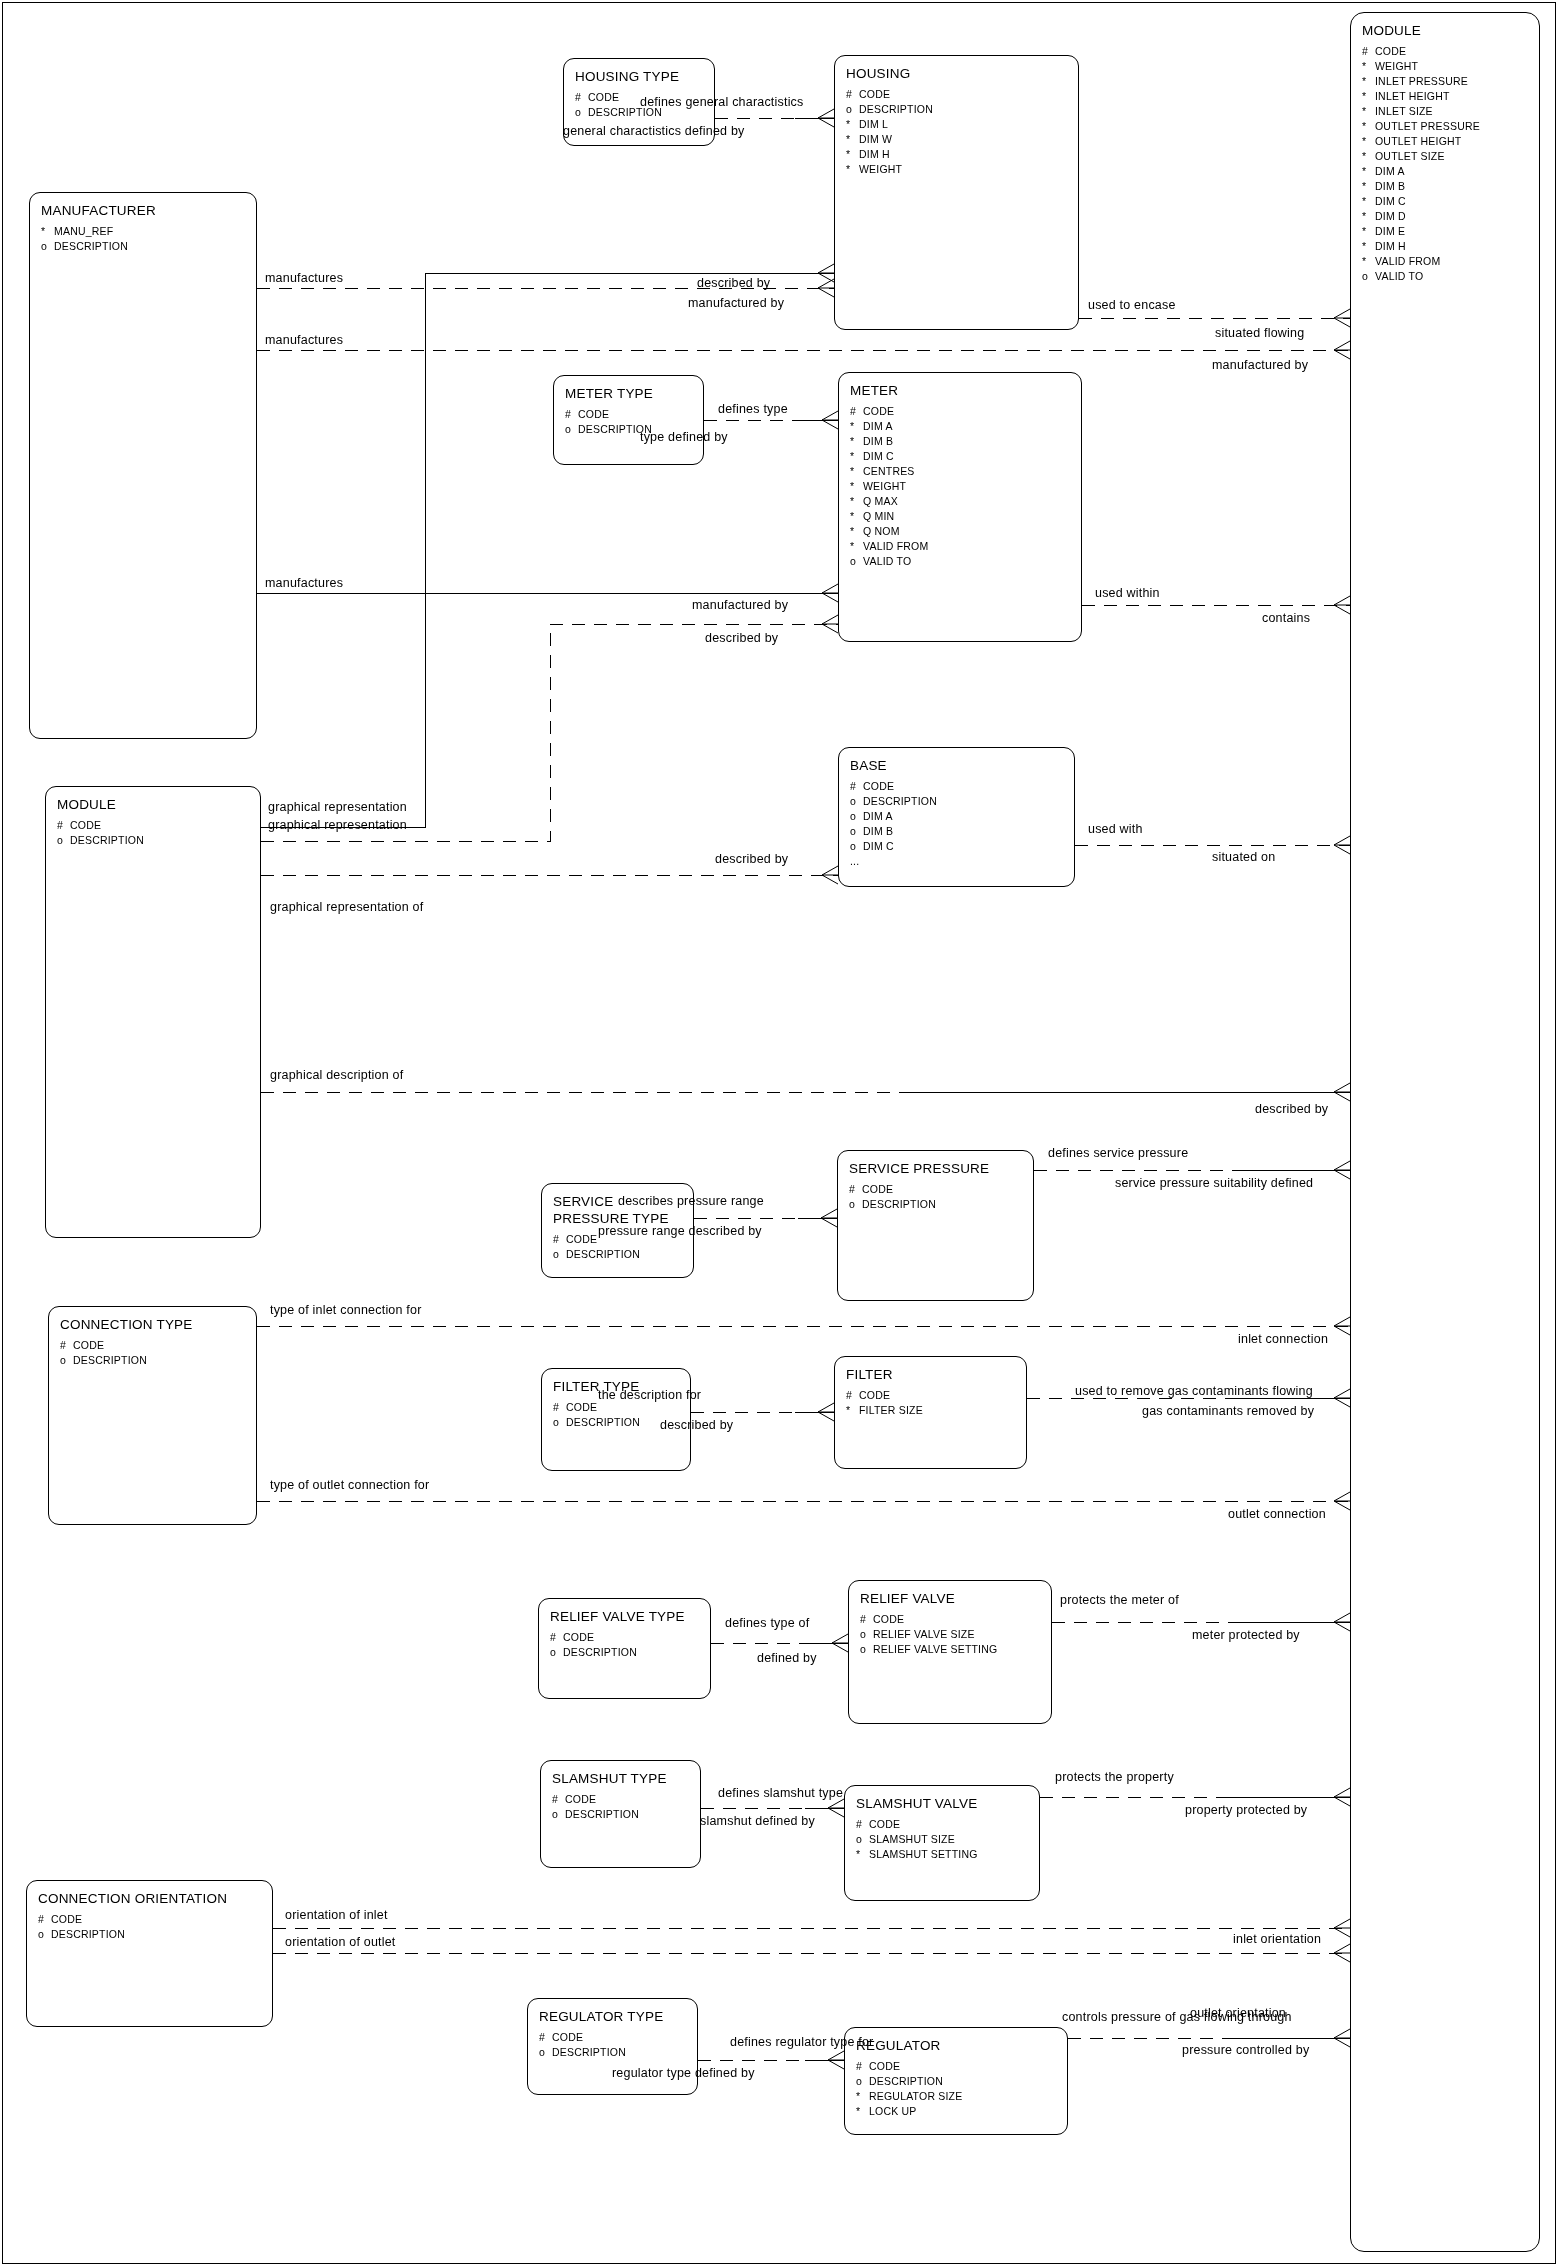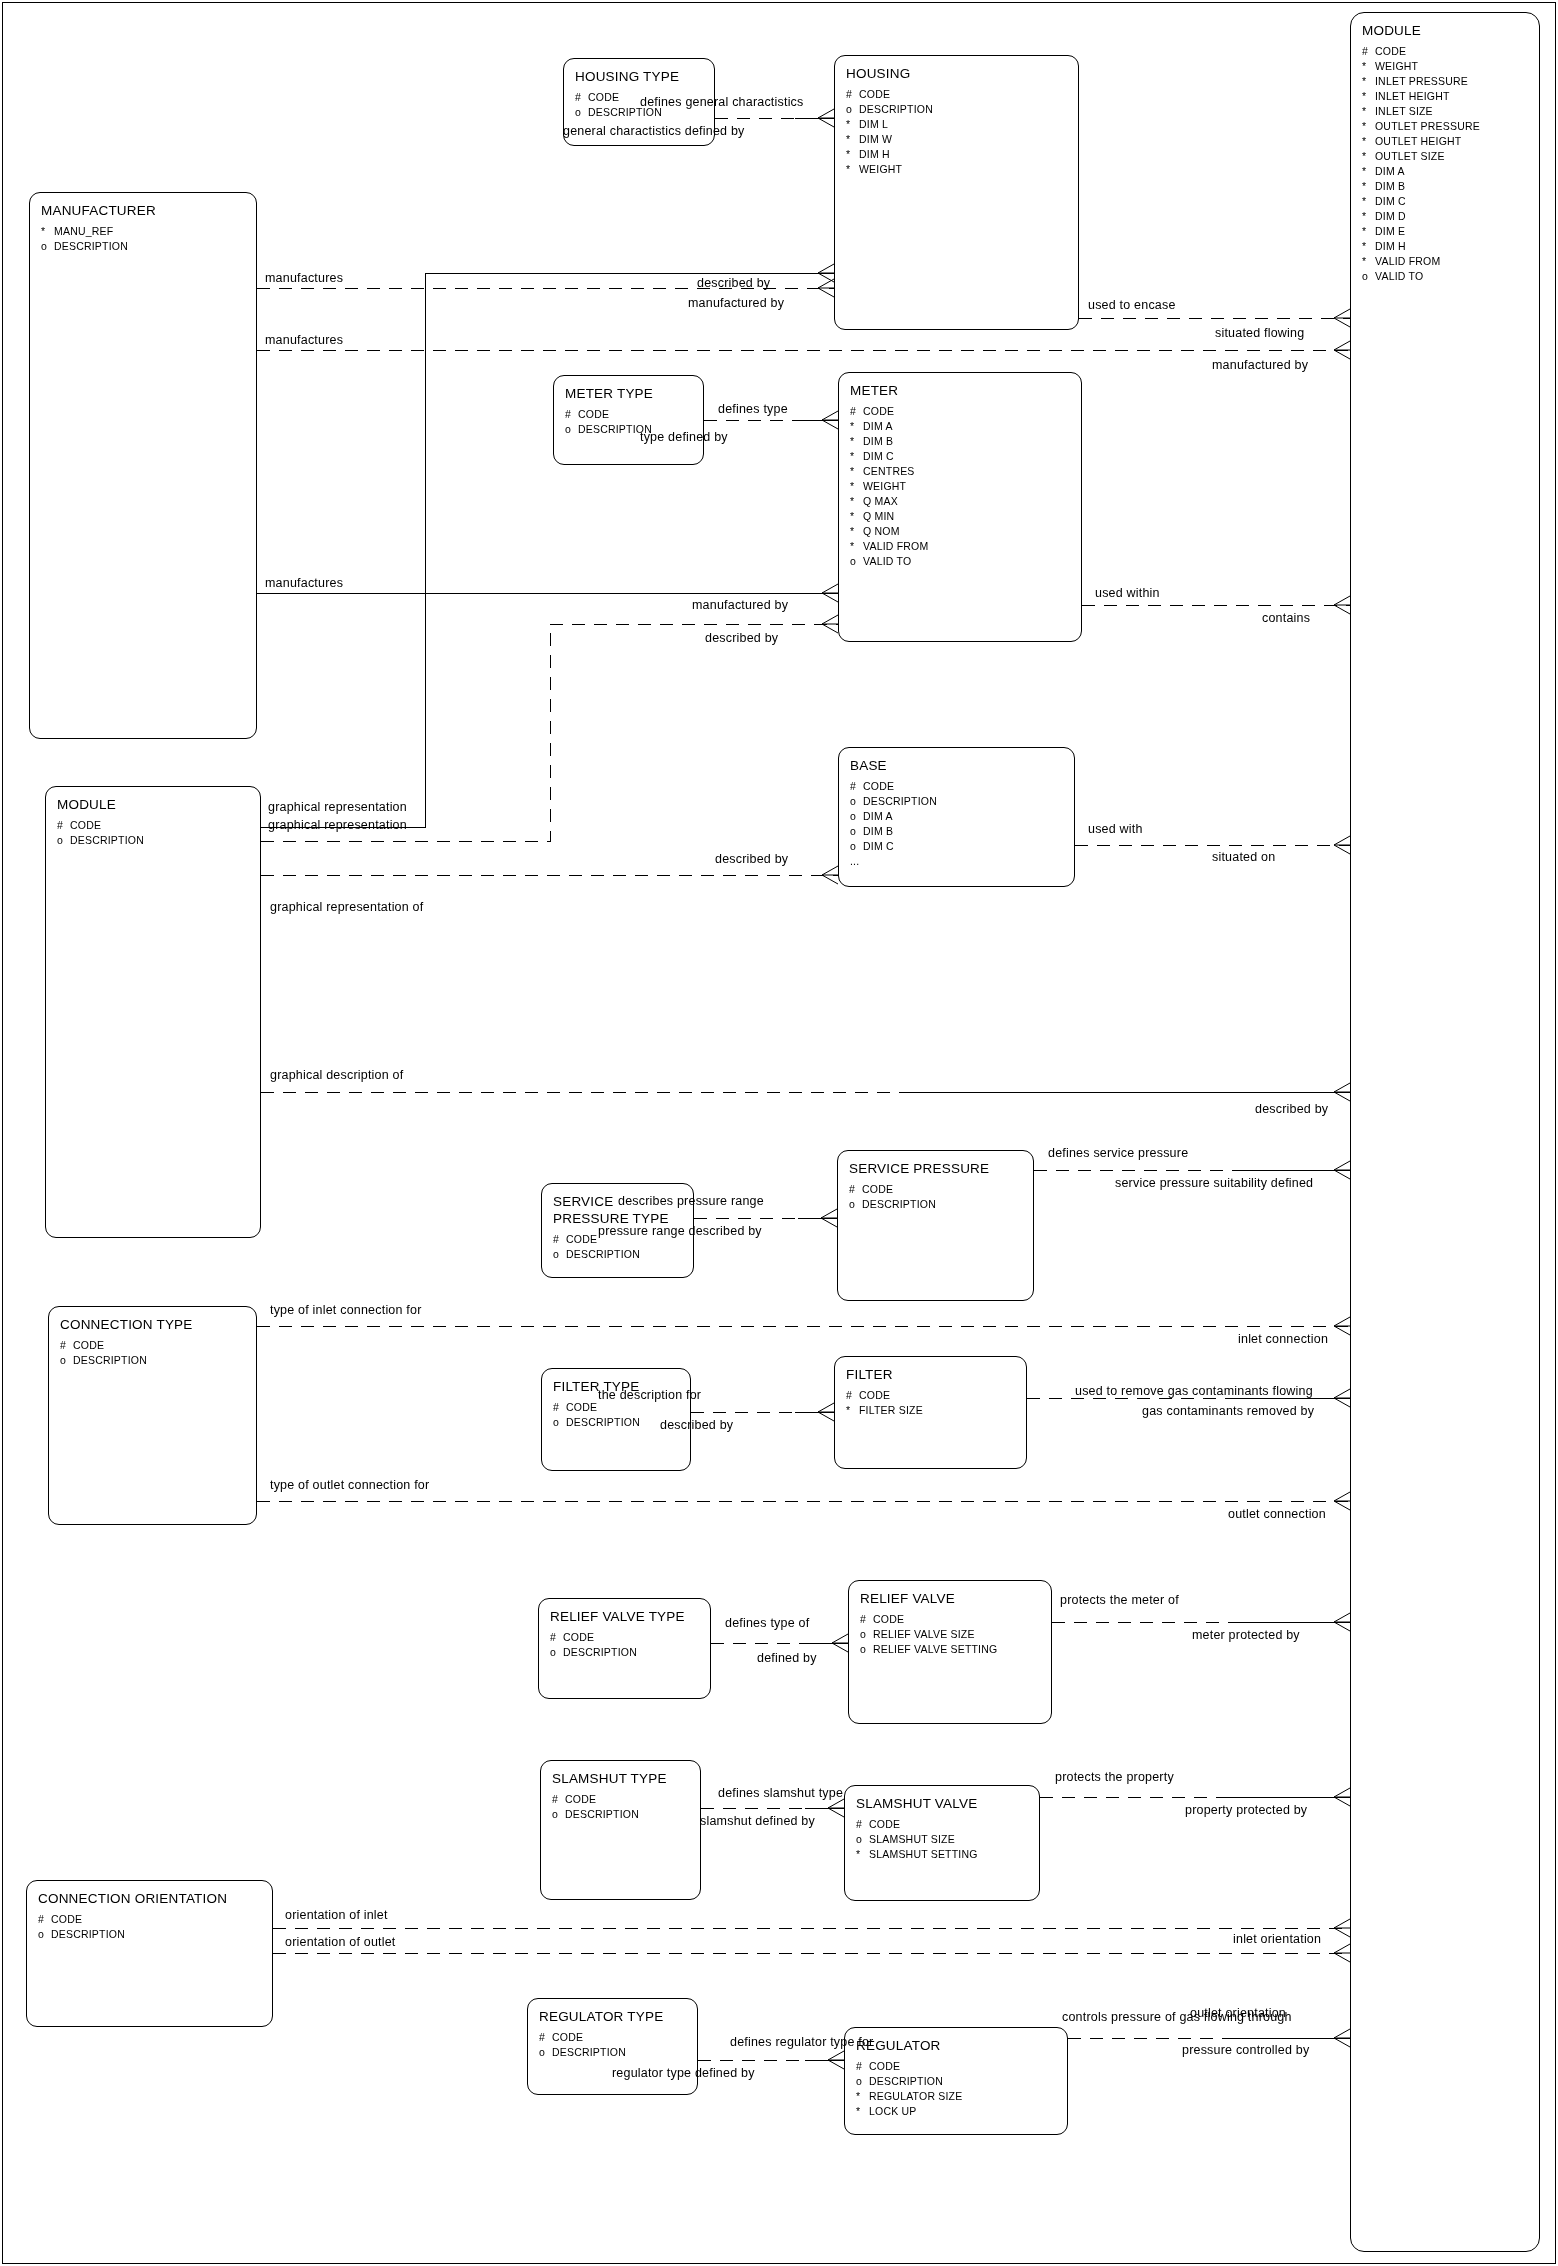--- a/index.html
+++ b/index.html
@@ -234,21 +234,21 @@
 
   <div class="entity" style="left:848px;top:1580px;width:204px;height:144px;">
     <div class="t">RELIEF VALVE</div>
     <div class="attrs">
         <div class="row"><span class="p">#</span><span>CODE</span></div>
         <div class="row"><span class="p">o</span><span>RELIEF VALVE SIZE</span></div>
         <div class="row"><span class="p">o</span><span>RELIEF VALVE SETTING</span></div>
       </div>
   </div>
 
-  <div class="entity" style="left:540px;top:1760px;width:161px;height:140px;">
+  <div class="entity" style="left:540px;top:1760px;width:161px;height:108px;">
     <div class="t">SLAMSHUT TYPE</div>
     <div class="attrs">
         <div class="row"><span class="p">#</span><span>CODE</span></div>
         <div class="row"><span class="p">o</span><span>DESCRIPTION</span></div>
       </div>
   </div>
 
   <div class="entity" style="left:844px;top:1785px;width:196px;height:116px;">
     <div class="t">SLAMSHUT VALVE</div>
     <div class="attrs">

